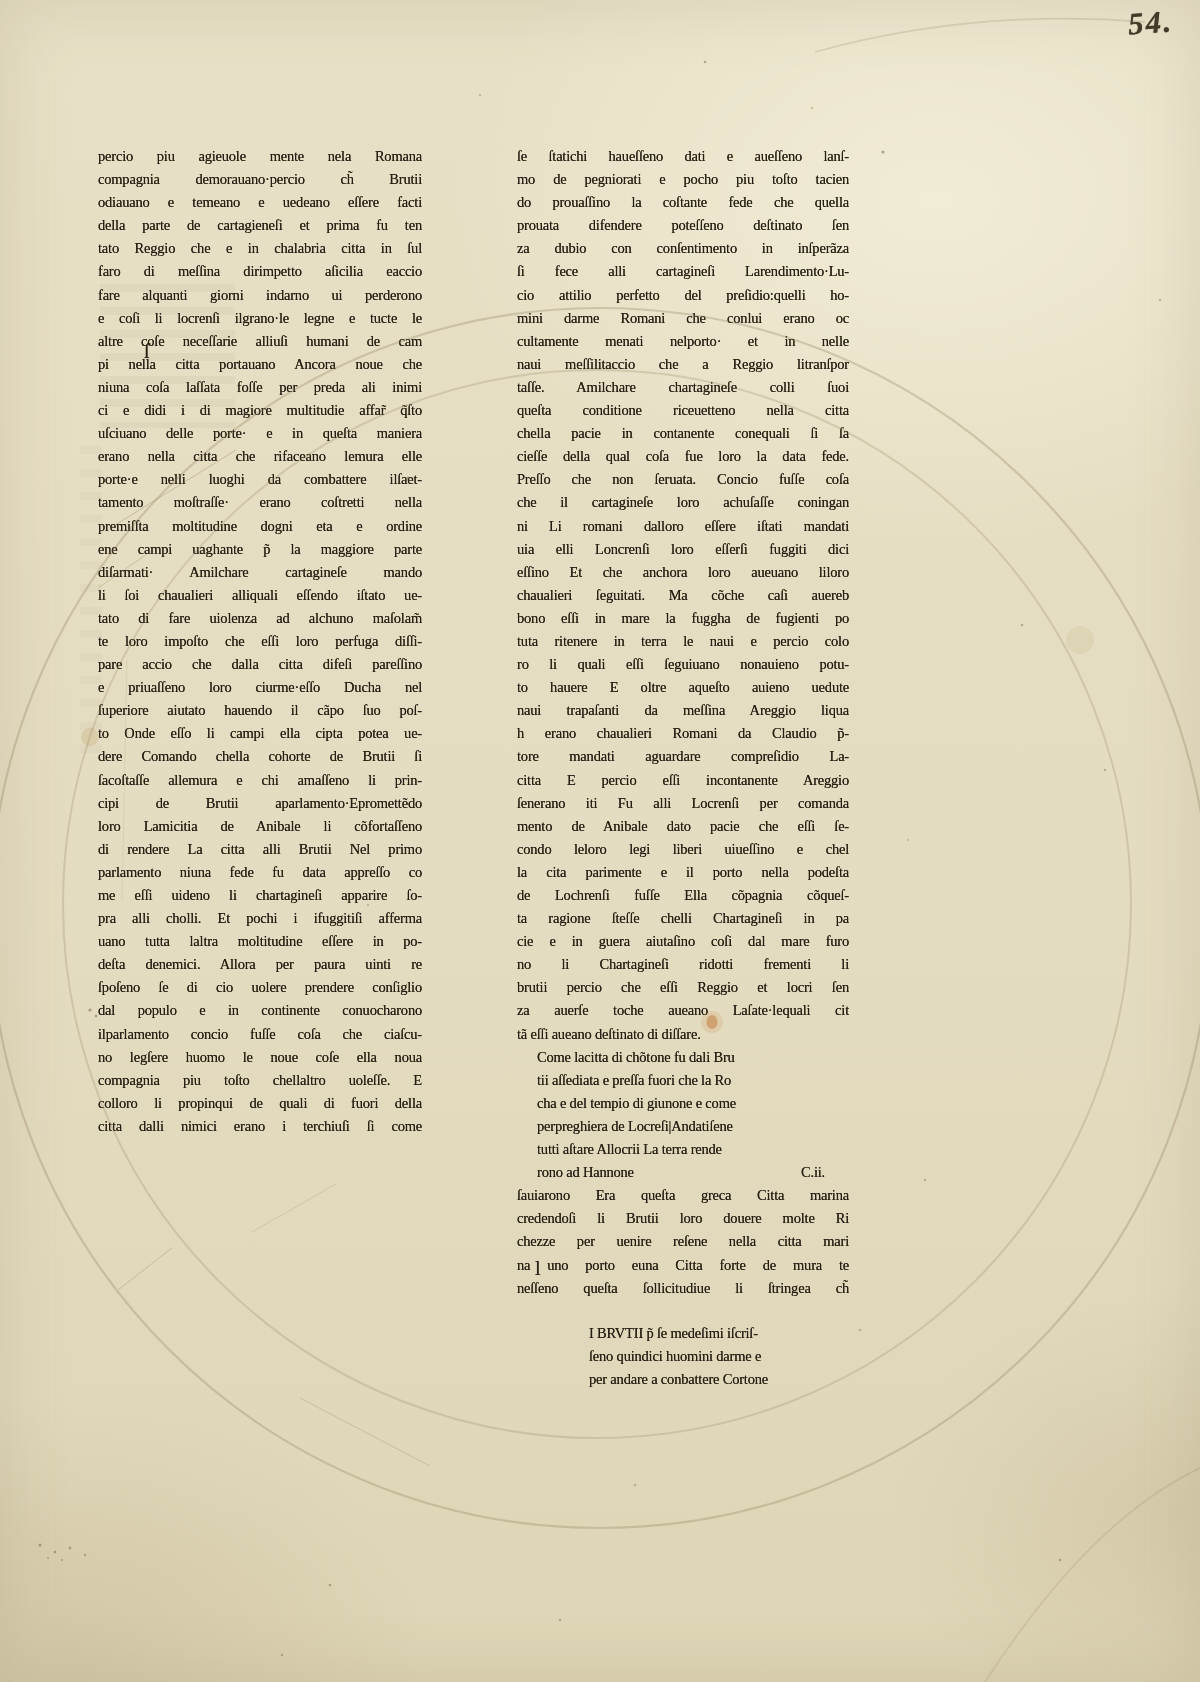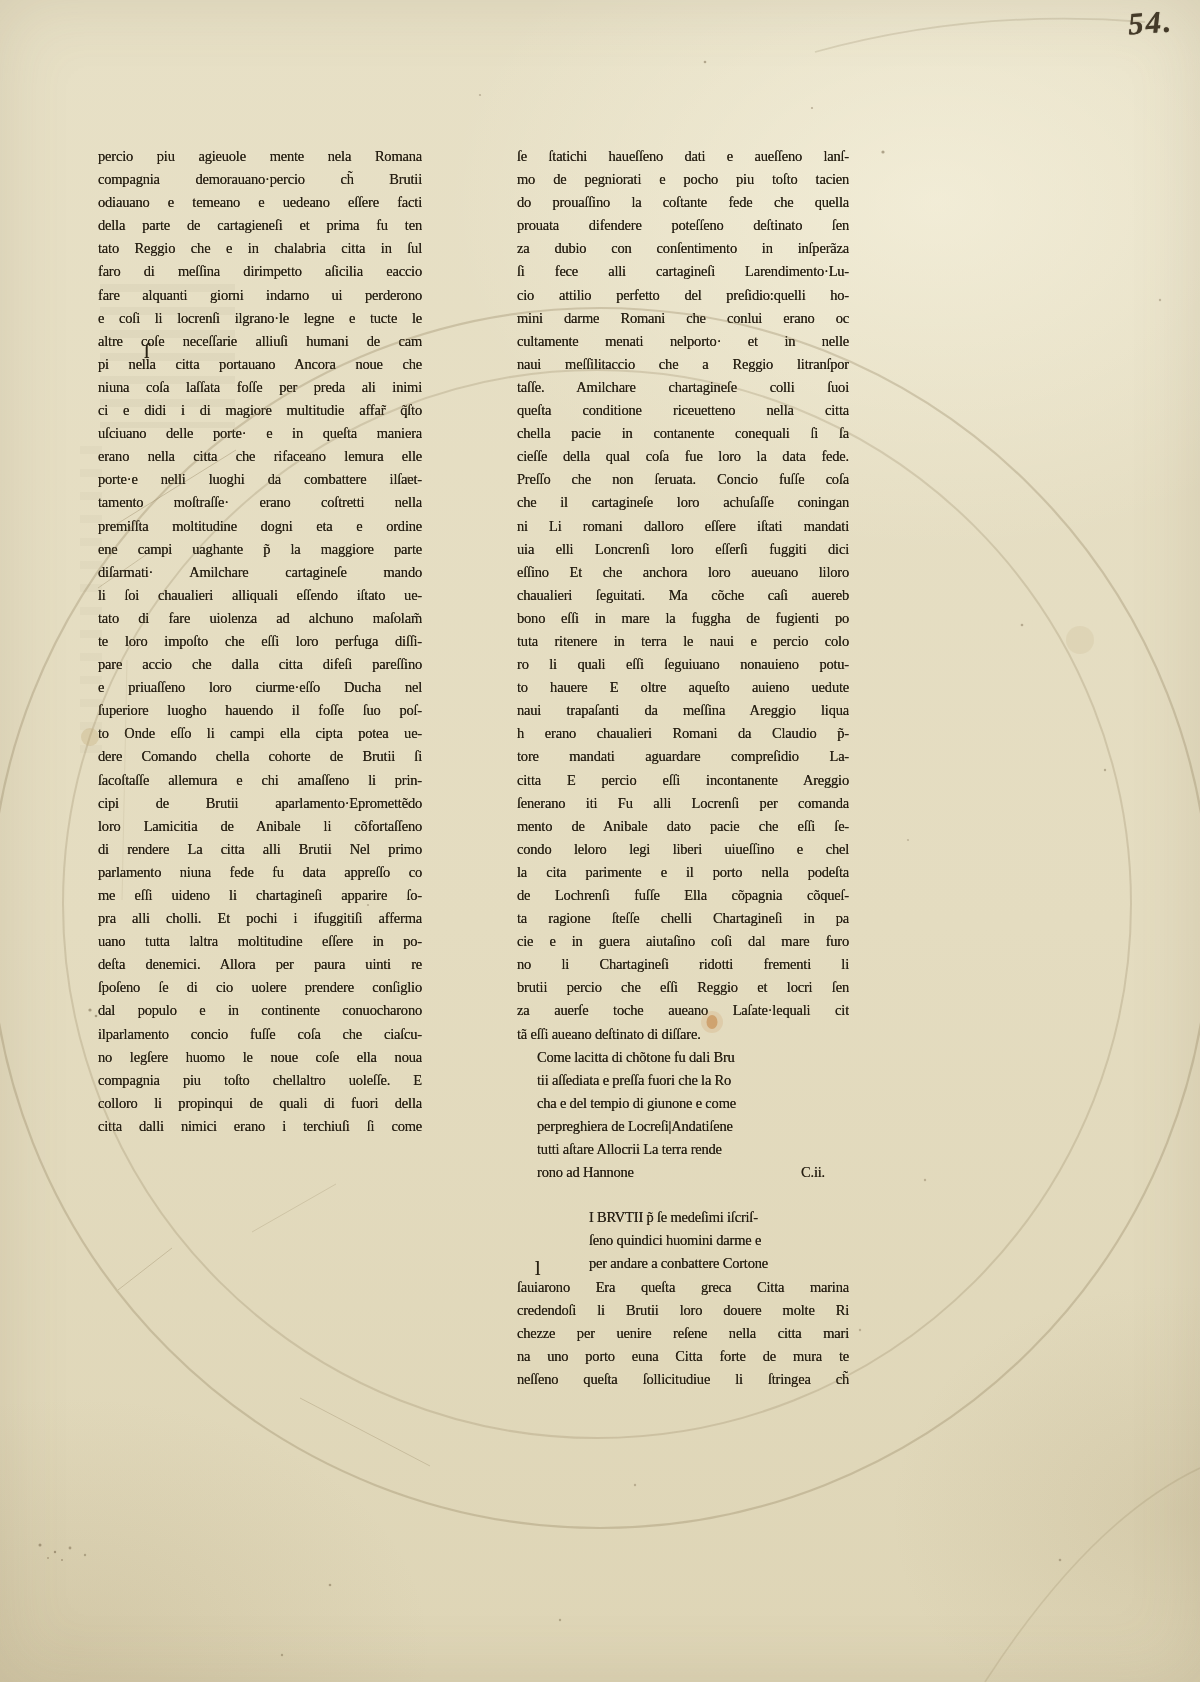--- a/index.html
+++ b/index.html
@@ -63,21 +63,21 @@
       <div class="line j">porte·e nelli luoghi da combattere ilſaet-</div>
       <div class="line j">tamento moſtraſſe· erano coſtretti nella</div>
       <div class="line j">premiſſta moltitudine dogni eta e ordine</div>
       <div class="line j">ene campi uaghante p̃ la maggiore parte</div>
       <div class="line j">diſarmati· Amilchare cartagineſe mando</div>
       <div class="line j">li ſoi chaualieri alliquali eſſendo iſtato ue-</div>
       <div class="line j">tato di fare uiolenza ad alchuno maſolam̃</div>
       <div class="line j">te loro impoſto che eſſi loro perfuga diſſi-</div>
       <div class="line j">pare accio che dalla citta difeſi pareſſino</div>
       <div class="line j">e priuaſſeno loro ciurme·eſſo Ducha nel</div>
-      <div class="line j">ſuperiore luogho hauendo il foſſe ſuo poſ-</div>
+      <div class="line j">ſuperiore aiutato hauendo il cãpo ſuo poſ-</div>
       <div class="line j">to Onde eſſo li campi ella cipta potea ue-</div>
       <div class="line j">dere Comando chella cohorte de Brutii ſi</div>
       <div class="line j">ſacoſtaſſe allemura e chi amaſſeno li prin-</div>
       <div class="line j">cipi de Brutii aparlamento·Epromettẽdo</div>
       <div class="line j">loro Lamicitia de Anibale li cõfortaſſeno</div>
       <div class="line j">di rendere La citta alli Brutii Nel primo</div>
       <div class="line j">parlamento niuna fede fu data appreſſo co</div>
       <div class="line j">me eſſi uideno li chartagineſi apparire ſo-</div>
       <div class="line j">pra alli cholli. Et pochi i ifuggitiſi afferma</div>
       <div class="line j">uano tutta laltra moltitudine eſſere in po-</div>
@@ -139,31 +139,31 @@
       <div class="line">Come lacitta di chõtone fu dali Bru</div>
       <div class="line">tii aſſediata e preſſa fuori che la Ro</div>
       <div class="line">cha e del tempio di giunone e come</div>
       <div class="line">perpreghiera de Locreſi|Andatiſene</div>
       <div class="line">tutti aſtare Allocrii La terra rende</div>
       <div class="line split">
         <span>rono ad Hannone</span>
         <span>C.ii.</span>
       </div>
     </div>
-    <div class="block indent3" style="margin-top: 22px;">
-      <div class="line">I BRVTII p̃ ſe medeſimi iſcriſ-</div>
-      <div class="line">ſeno quindici huomini darme e</div>
-      <div class="line">per andare a conbattere Cortone</div>
-    </div>
     <div class="block body">
       <div class="line j">ſauiarono Era queſta greca Citta marina</div>
       <div class="line j">credendoſi li Brutii loro douere molte Ri</div>
       <div class="line j">chezze per uenire reſene nella citta mari</div>
       <div class="line j">na uno porto euna Citta forte de mura te</div>
       <div class="line j">neſſeno queſta ſollicitudiue li ſtringea ch̃</div>
+    </div>
+    <div class="block indent3" style="margin-top: 22px;">
+      <div class="line">I BRVTII p̃ ſe medeſimi iſcriſ-</div>
+      <div class="line">ſeno quindici huomini darme e</div>
+      <div class="line">per andare a conbattere Cortone</div>
     </div>
   </div>
 
 <svg id="overlay" width="1200" height="1682" viewBox="0 0 1200 1682">
   <g fill="none" stroke="#84724f">
     <circle cx="600" cy="918" r="610" stroke-width="2.2" opacity="0.28"></circle>
     <circle cx="597" cy="904" r="534" stroke-width="2" opacity="0.22"></circle>
     <path d="M 815 52 Q 975 8 1145 22" stroke-width="1.8" opacity="0.20"></path>
     <path d="M 985 1682 Q 1090 1520 1200 1468" stroke-width="1.6" opacity="0.18"></path>
   </g>

